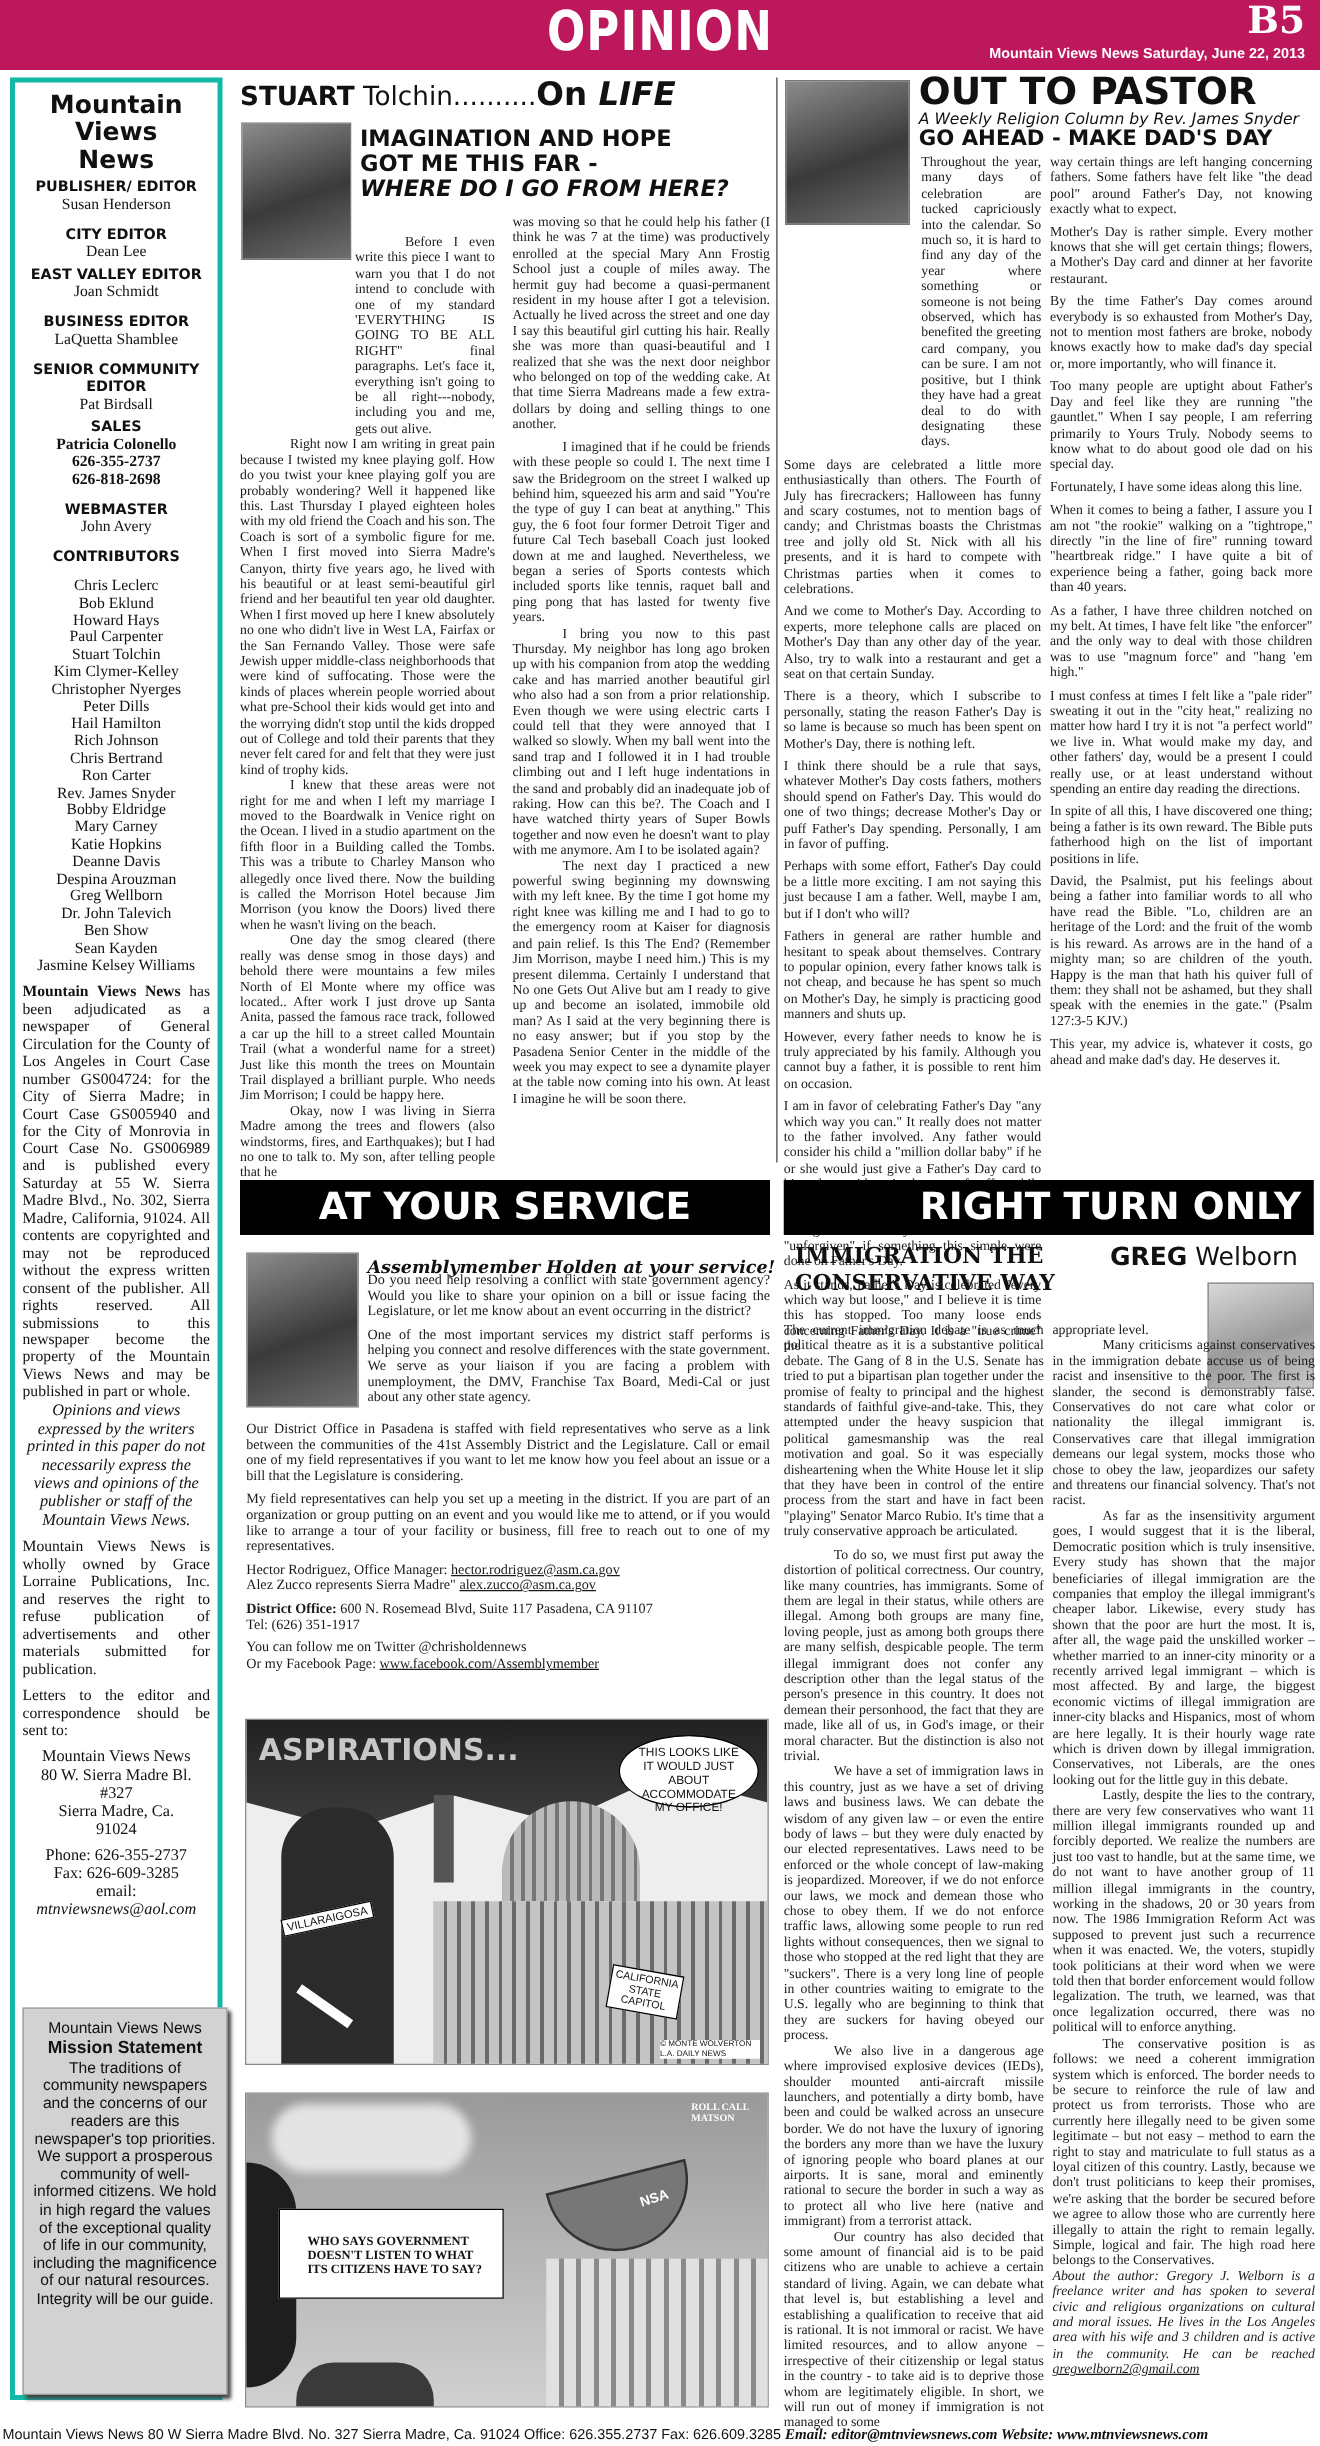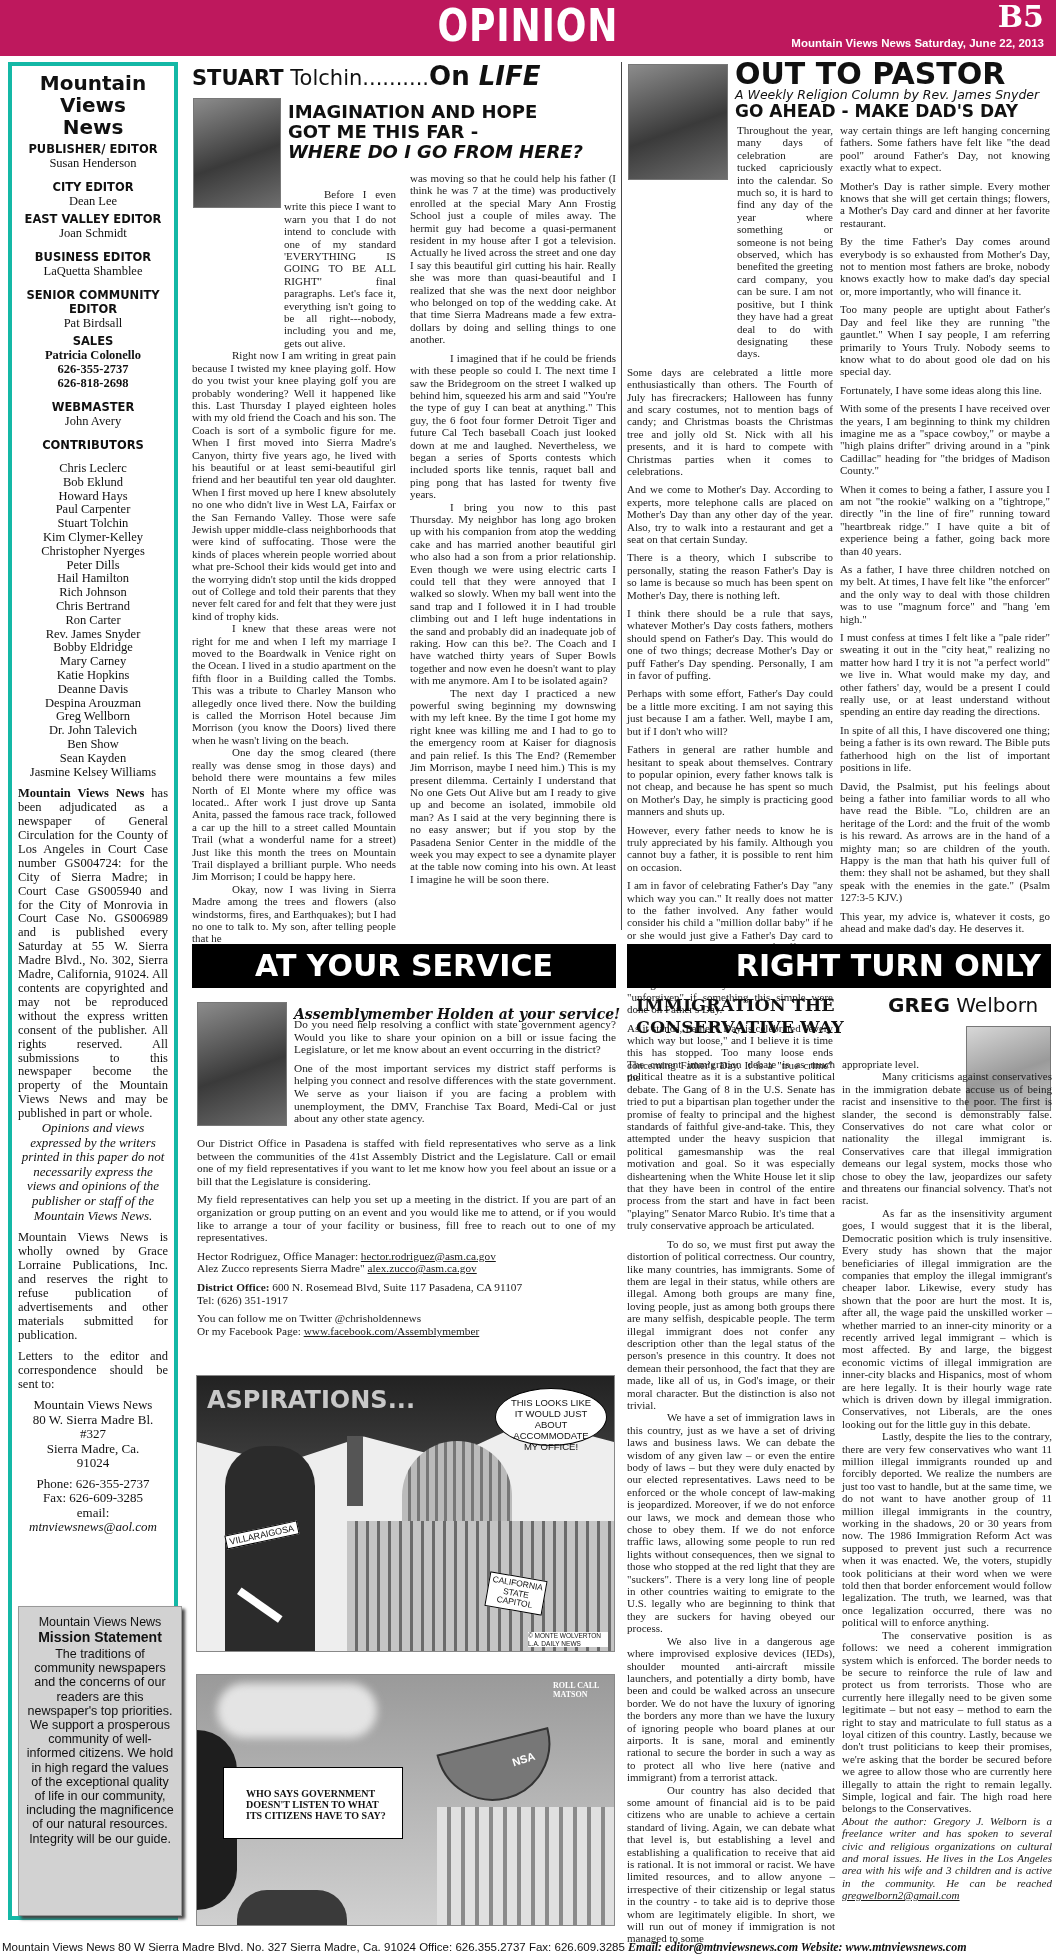--- a/index.html
+++ b/index.html
@@ -174,21 +174,20 @@
     <p>However, every father needs to know he is truly appreciated by his family. Although you cannot buy a father, it is possible to rent him on occasion.</p>
     <p>I am in favor of celebrating Father's Day "any which way you can." It really does not matter to the father involved. Any father would consider his child a "million dollar baby" if he or she would just give a Father's Day card to him, along with a nice hot cup of coffee while sitting in his favorite chair reading the newspaper. Nothing the children did throughout the year would remain "unforgiven" if something this simple were done on Father's Day.</p>
     <p>As it stands, Father's Day is celebrated "every which way but loose," and I believe it is time this has stopped. Too many loose ends concerning Father's Day. It is a "true crime" the</p>
   </div>
 <div class="txt" id="pastor-c2" style="left:840px;top:124px;width:210px;">
     <p>way certain things are left hanging concerning fathers. Some fathers have felt like "the dead pool" around Father's Day, not knowing exactly what to expect.</p>
     <p>Mother's Day is rather simple. Every mother knows that she will get certain things; flowers, a Mother's Day card and dinner at her favorite restaurant.</p>
     <p>By the time Father's Day comes around everybody is so exhausted from Mother's Day, not to mention most fathers are broke, nobody knows exactly how to make dad's day special or, more importantly, who will finance it.</p>
     <p>Too many people are uptight about Father's Day and feel like they are running "the gauntlet." When I say people, I am referring primarily to Yours Truly. Nobody seems to know what to do about good ole dad on his special day.</p>
     <p>Fortunately, I have some ideas along this line.</p>
-    <p>With some of the presents I have received over the years, I am beginning to think my children imagine me as a "space cowboy," or maybe a "high plains drifter" driving around in a "pink Cadillac" heading for "the bridges of Madison County."</p>
     <p>When it comes to being a father, I assure you I am not "the rookie" walking on a "tightrope," directly "in the line of fire" running toward "heartbreak ridge." I have quite a bit of experience being a father, going back more than 40 years.</p>
     <p>As a father, I have three children notched on my belt. At times, I have felt like "the enforcer" and the only way to deal with those children was to use "magnum force" and "hang 'em high."</p>
     <p>I must confess at times I felt like a "pale rider" sweating it out in the "city heat," realizing no matter how hard I try it is not "a perfect world" we live in. What would make my day, and other fathers' day, would be a present I could really use, or at least understand without spending an entire day reading the directions.</p>
     <p>In spite of all this, I have discovered one thing; being a father is its own reward. The Bible puts fatherhood high on the list of important positions in life.</p>
     <p>David, the Psalmist, put his feelings about being a father into familiar words to all who have read the Bible. "Lo, children are an heritage of the Lord: and the fruit of the womb is his reward. As arrows are in the hand of a mighty man; so are children of the youth. Happy is the man that hath his quiver full of them: they shall not be ashamed, but they shall speak with the enemies in the gate." (Psalm 127:3-5 KJV.)</p>
     <p>This year, my advice is, whatever it costs, go ahead and make dad's day. He deserves it.</p>
   </div>
 
 <div class="banner" style="left:192px;top:944px;width:424px;height:44px;text-align:center;font-size:30px;line-height:44px;">AT YOUR SERVICE</div>
 <div class="photo" style="left:197px;top:1002px;width:90px;height:124px;"></div>

